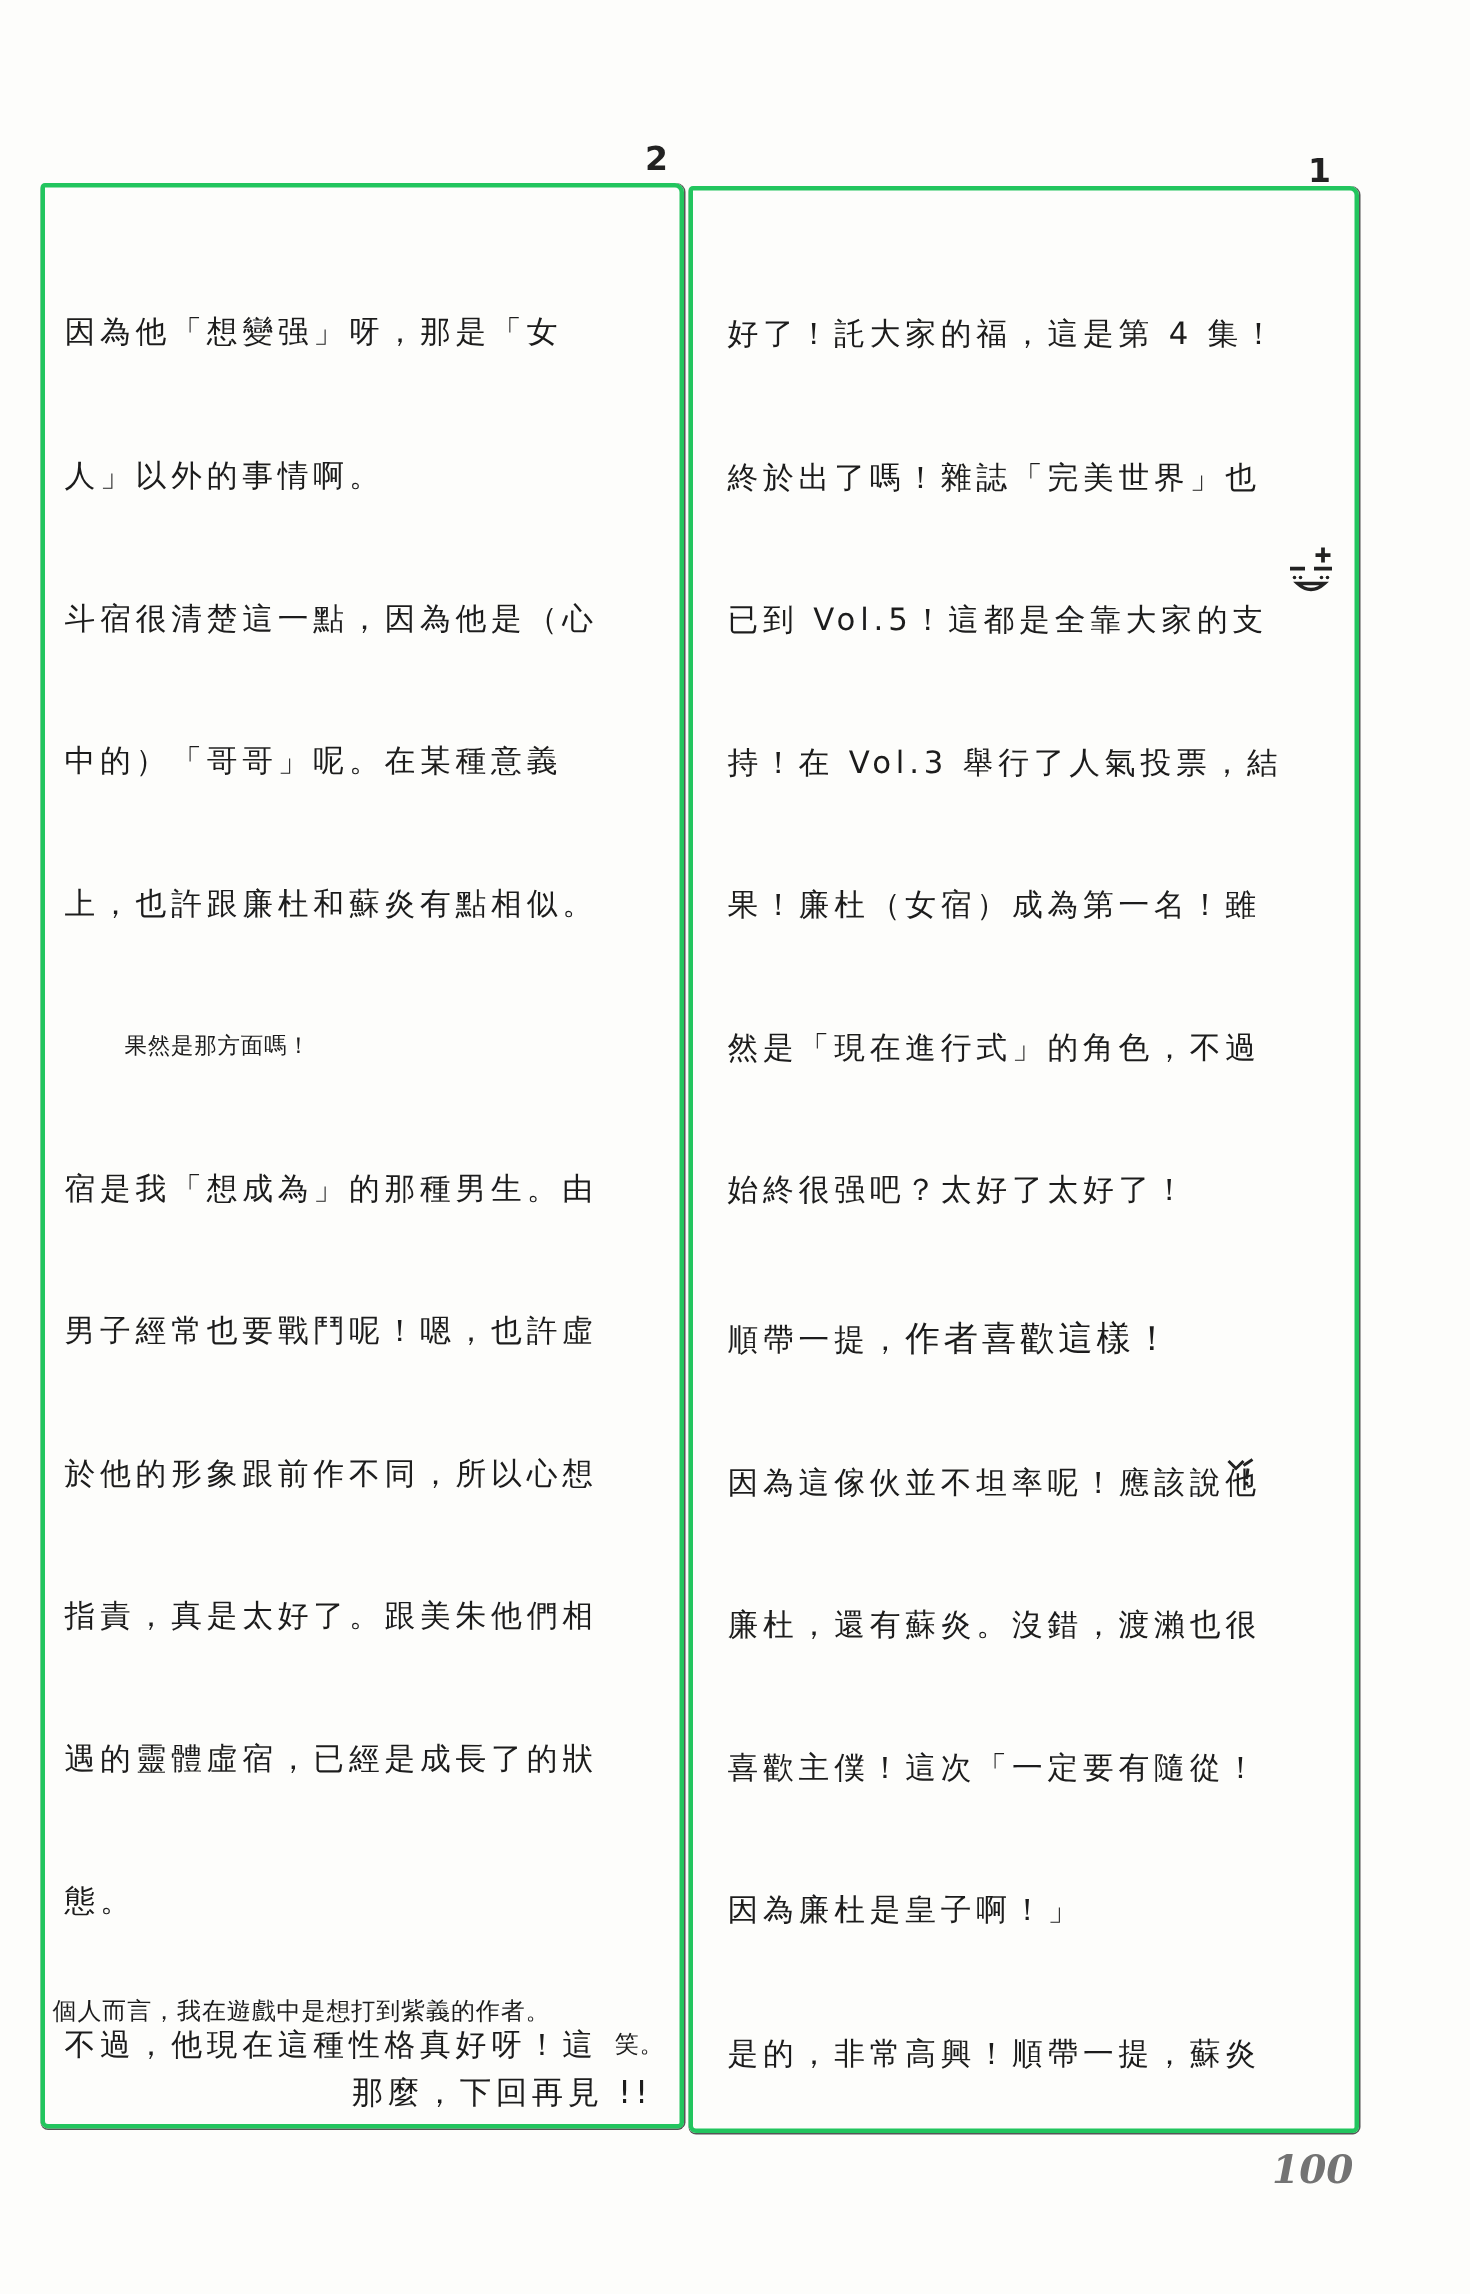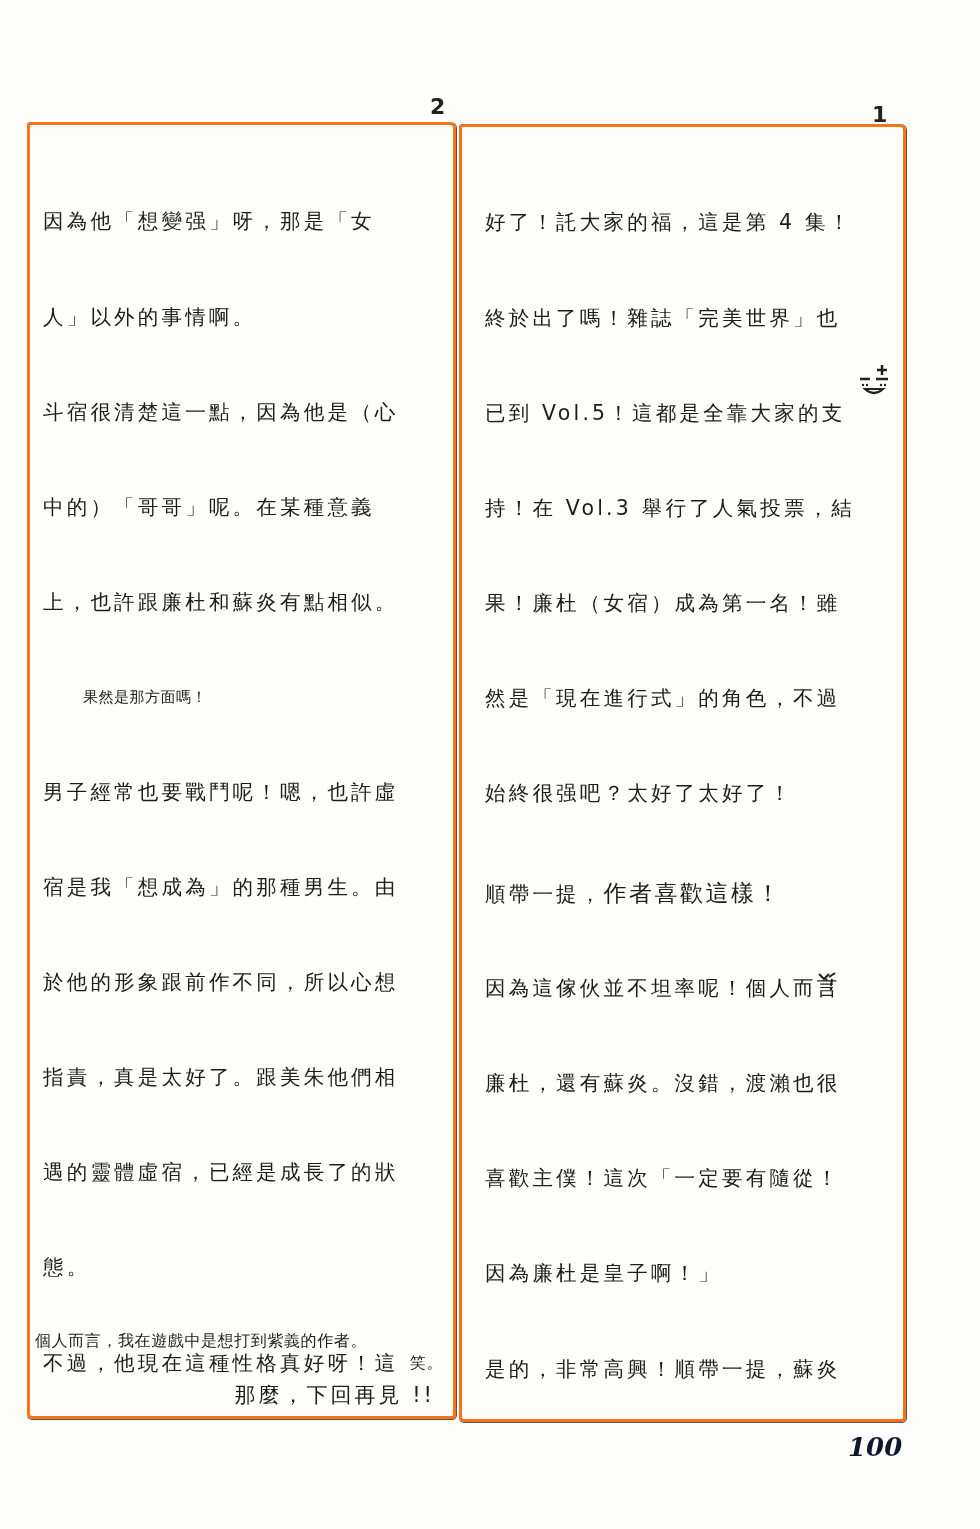--- a/index.html
+++ b/index.html
@@ -13,21 +13,21 @@
   }
   .col-number {
     position: absolute;
     font-family: "DejaVu Sans", sans-serif;
     font-weight: bold;
     font-size: 22px;
     color: #222;
   }
   .box {
     position: absolute;
-    border: 3px solid #f97316;
+    border: 3px solid #22c55e;
     border-radius: 3px 6px 4px 5px;
     box-sizing: border-box;
     box-shadow: 1px 0 0 #555, 0 1px 0 #555;
   }
   .box.left { left: 27px; top: 122px; width: 429px; height: 1297px; }
   .box.right { left: 459px; top: 124px; width: 447px; height: 1298px; }
   .text-block {
     position: absolute;
     font-size: 20.5px;
     line-height: 31.7px;
@@ -64,39 +64,39 @@
     left: 355px; top: 842px;
     width: 22px; height: 22px;
   }
   .page-number {
     position: absolute;
     left: 848px; top: 1432px;
     font-family: "DejaVu Serif", serif;
     font-style: italic;
     font-weight: bold;
     font-size: 26px;
-    color: #0f172a;
+    color: #737373;
   }
 </style>
 </head>
 <body>
 
 <div class="col-number" style="left:430px; top:94px;">2</div>
 <div class="col-number" style="left:872px; top:102px;">1</div>
 
 <div class="box left">
   <div class="text-block">
     <span class="line">因為他「想變强」呀，那是「女</span>
     <span class="line">人」以外的事情啊。</span>
     <span class="line">斗宿很清楚這一點，因為他是（心</span>
     <span class="line">中的）「哥哥」呢。在某種意義</span>
     <span class="line">上，也許跟廉杜和蘇炎有點相似。</span>
     <span class="line small">果然是那方面嗎！</span>
+    <span class="line">宿是我「想成為」的那種男生。由</span>
     <span class="line">男子經常也要戰鬥呢！嗯，也許虛</span>
-    <span class="line">宿是我「想成為」的那種男生。由</span>
     <span class="line">於他的形象跟前作不同，所以心想</span>
     <span class="line">指責，真是太好了。跟美朱他們相</span>
     <span class="line">遇的靈體虛宿，已經是成長了的狀</span>
     <span class="line">態。</span>
     <span class="line">不過，他現在這種性格真好呀！這</span>
     
     
     
     
     
@@ -130,21 +130,21 @@
 <div class="box right">
   <div class="text-block">
     <span class="line">好了！託大家的福，這是第 4 集！</span>
     <span class="line">終於出了嗎！雜誌「完美世界」也</span>
     <span class="line">已到 Vol.5！這都是全靠大家的支</span>
     <span class="line">持！在 Vol.3 舉行了人氣投票，結</span>
     <span class="line">果！廉杜（女宿）成為第一名！雖</span>
     <span class="line">然是「現在進行式」的角色，不過</span>
     <span class="line">始終很强吧？太好了太好了！</span>
     <span class="line mixed" style="margin-top:5px;"><span>順帶一提，</span><span class="big-part">作者喜歡這樣！</span></span>
-    <span class="line">因為這傢伙並不坦率呢！個人而言</span>
+    <span class="line">因為這傢伙並不坦率呢！應該說他</span>
     <span class="line">廉杜，還有蘇炎。沒錯，渡瀨也很</span>
     <span class="line">喜歡主僕！這次「一定要有隨從！</span>
     <span class="line">因為廉杜是皇子啊！」</span>
     <span class="line">是的，非常高興！順帶一提，蘇炎</span>
     
     
     
     
     
     

